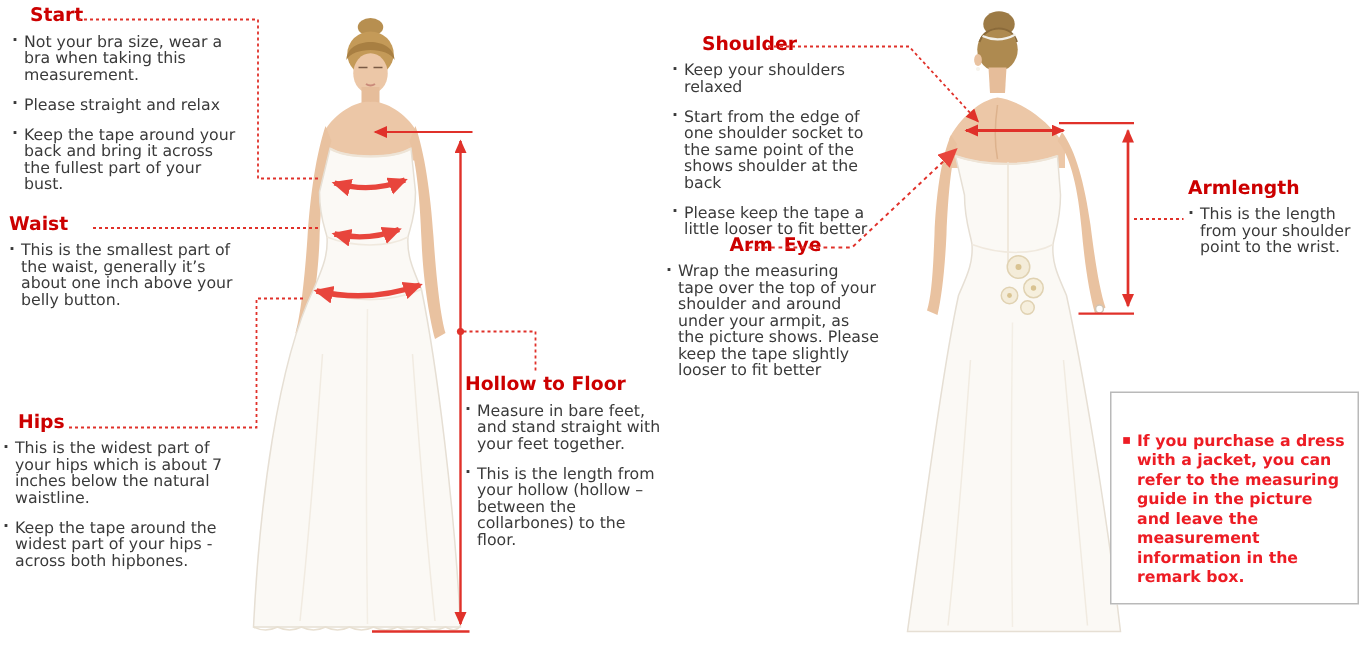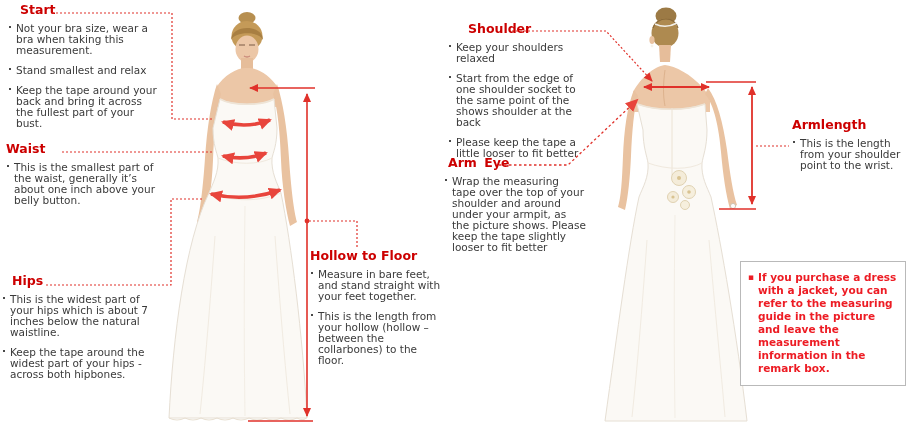--- a/index.html
+++ b/index.html
@@ -3,21 +3,21 @@
 <meta charset="utf-8">
 <style>
   html,body{margin:0;padding:0;background:#fff;}
   #stage{position:relative;width:909px;height:431px;background:#ffffff;overflow:hidden;
          font-family:"DejaVu Sans","Liberation Sans",sans-serif;}
   .sec{position:absolute;}
   .sec-title{color:#cc0000;font-weight:bold;font-size:12.5px;letter-spacing:0;margin:0 0 6px 0;}
   .sec p{font-size:10.5px;color:#3a3a3a;line-height:11px;margin:0 0 9px 0;padding-left:8px;position:relative;}
   .sec p::before{content:"\00B7";position:absolute;left:0;top:-1px;color:#3a3a3a;font-weight:bold;}
   .note-box{position:absolute;left:740px;top:261px;width:166px;box-sizing:border-box;
-            background:#ffffff;border:1px solid #b9b9b9;padding:9px 5px 10px 7px;}
+            background:#ffffff;border:1px solid #b9b9b9;padding:26px 5px 10px 7px;}
   .note-box p{font-size:10.5px;line-height:13px;color:#ed1c24;font-weight:bold;margin:0;padding-left:10px;position:relative;}
   .note-box p::before{content:"\25AA";position:absolute;left:0;top:0;font-size:9px;color:#ed1c24;}
   svg{display:block;}
   .fig{position:absolute;}
   #overlay{position:absolute;left:0;top:0;pointer-events:none;}
 </style>
 </head>
 <body>
 
 <div id="stage">
@@ -103,21 +103,21 @@
       </g>
       <path d="M50,240 C45,310 40,370 35,417" stroke="#f1ebe1" stroke-width="1" fill="none"></path>
       <path d="M112,240 C118,310 124,370 128,417" stroke="#f1ebe1" stroke-width="1" fill="none"></path>
       <path d="M78,215 C77,290 77,350 78,418" stroke="#f3eee5" stroke-width="1" fill="none"></path>
     </g>
   </svg>
 
   <div class="sec" style="left:8px;top:2px;width:152px;">
     <div class="sec-title" style="margin-left:12px;">Start</div>
     <p>Not your bra size, wear a bra when taking this measurement.</p>
-    <p>Stand smallest and relax</p>
+    <p>Please straight and relax</p>
     <p>Keep the tape around your back and bring it across the fullest part of your bust.</p>
   </div>
 
   <div class="sec" style="left:6px;top:141px;width:158px;">
     <div class="sec-title" style="">Waist</div>
     <p>This is the smallest part of the waist, generally it’s about one inch above your belly button.</p>
   </div>
 
   <div class="sec" style="left:2px;top:273px;width:160px;">
     <div class="sec-title" style="margin-left:10px;">Hips</div>
@@ -132,21 +132,21 @@
   </div>
 
   <div class="sec" style="left:448px;top:21px;width:146px;">
     <div class="sec-title" style="margin-left:20px;">Shoulder</div>
     <p>Keep your shoulders relaxed</p>
     <p>Start from the edge of one shoulder socket to the same point of the shows shoulder at the back</p>
     <p>Please keep the tape a little looser to fit better</p>
   </div>
 
   <div class="sec" style="left:444px;top:155px;width:142px;">
-    <div class="sec-title" style="margin-left:4px;word-spacing:3px;">Arm Eye</div>
+    <div class="sec-title" style="margin-left:4px;word-spacing:3px;text-align:center;">Arm Eye</div>
     <p>Wrap the measuring tape over the top of your shoulder and around under your armpit, as the picture shows. Please keep the tape slightly looser to fit better</p>
   </div>
 
   <div class="sec" style="left:792px;top:117px;width:114px;">
     <div class="sec-title">Armlength</div>
     <p>This is the length from your shoulder point to the wrist.</p>
   </div>
 
   <div class="note-box">
     <p>If you purchase a dress with a jacket, you can refer to the measuring guide in the picture and leave the measurement information in the remark box.</p>

